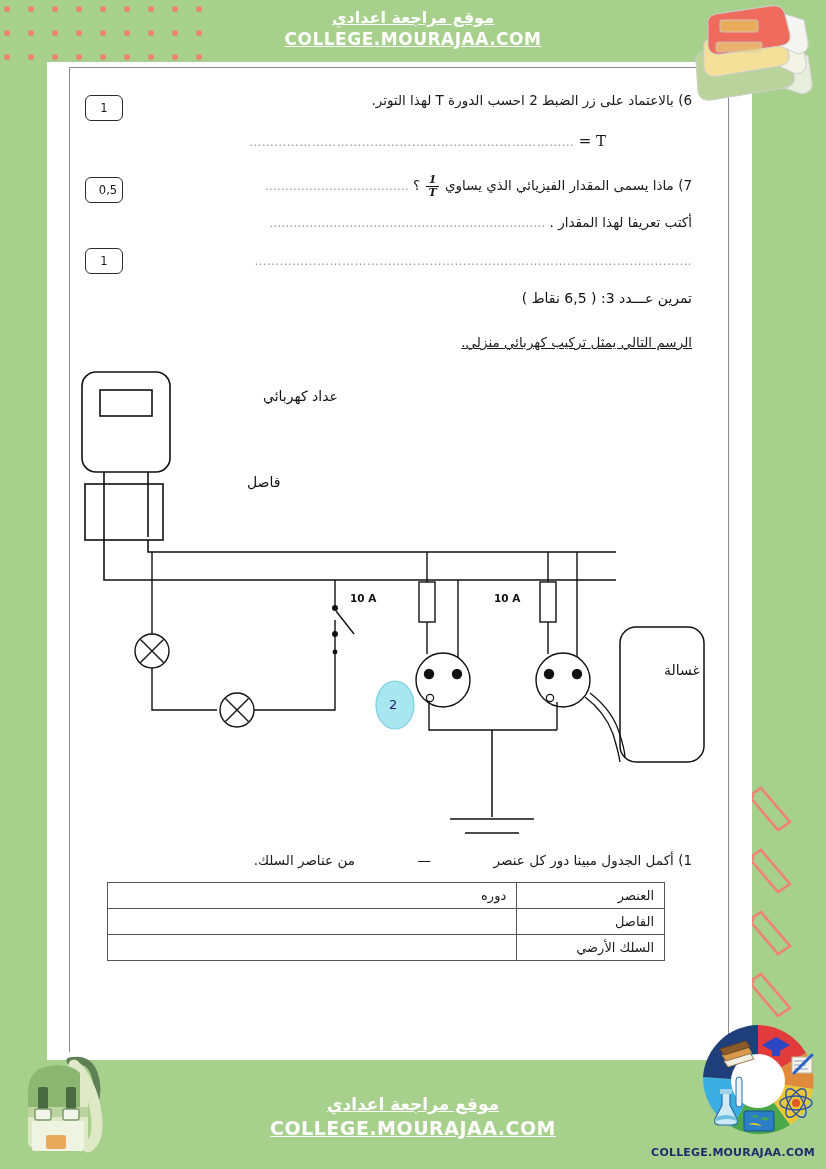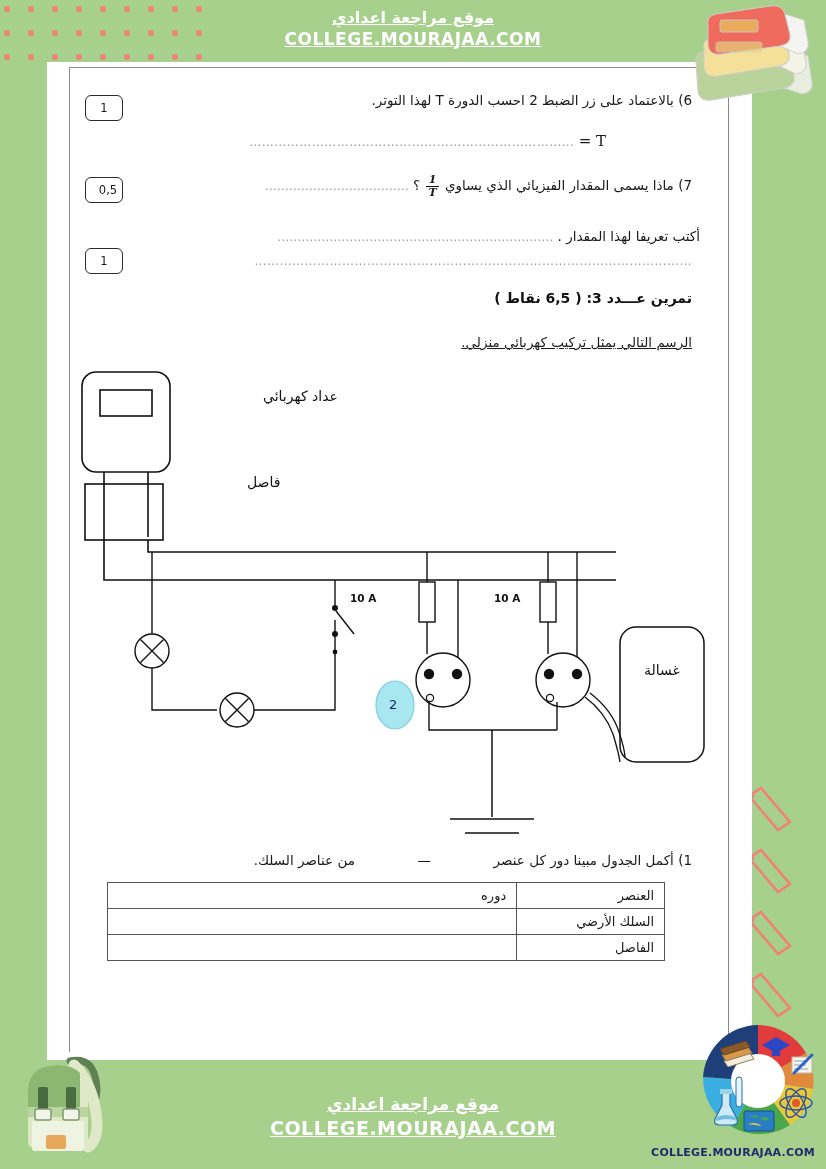--- a/index.html
+++ b/index.html
@@ -223,21 +223,21 @@
     line-height: 1.05;
     margin: 0 2px;
   }
   .frac .num { display: block; border-bottom: 1.2px solid #111; padding: 0 2px; font-weight: bold; }
   .frac .den { display: block; padding: 0 2px; font-weight: bold; }
 
   .ex-title {
     position: absolute;
     direction: rtl;
     font-size: 14px;
-    font-weight: bold;
+    font-weight: normal;
     color: #111;
     white-space: nowrap;
   }
 
   .circuit {
     position: absolute;
     left: 0; top: 300px;
     width: 705px; height: 520px;
   }
 
@@ -359,21 +359,21 @@
     <span>7)</span>
     <span>ماذا يسمى المقدار الفيزيائي الذي يساوي</span>
     <span class="frac">
       <span class="num">1</span>
       <span class="den">T</span>
     </span>
     <span>؟</span>
     <span class="dots-line">………………………………</span>
   </div>
 
-  <div class="q-row" style="right:52px; top:152px;margin-top:14px;">
+  <div class="q-row" style="right:60px; top:152px;">
     <span>أكتب تعريفا لهذا المقدار .</span>
     <span class="dots-line">……………………………………………………………</span>
   </div>
   <div class="mark-box" style="left:38px; top:186px;">1</div>
   <div class="q-row" style="right:60px; top:190px;">
     <span class="dots-line">……………………………………………………………………………………………</span>
   </div>
 
   <div class="ex-title" style="right:60px; top:228px;">تمرين عـــدد 3: (  6,5 نقاط )</div>
   <div class="q-row" style="right:60px; top:272px;text-decoration:underline;">الرسم التالي يمثل تركيب كهربائي منزلي.</div>
@@ -458,45 +458,45 @@
         <ellipse cx="348" cy="343" rx="19" ry="24" fill="#a8e6f0" stroke="#7fcfe0" stroke-width="1.2"></ellipse>
       </g>
     </svg>
 
     
     <div style="position:absolute; left:216px; top:26px; font-size:14px; direction:rtl; color:#111;">عداد كهربائي</div>
     <div style="position:absolute; left:200px; top:112px; font-size:14px; direction:rtl; color:#111;">فاصل</div>
     <div style="position:absolute; left:303px; top:230px; font-size:10.5px; font-weight:bold; color:#111;">10 A</div>
     <div style="position:absolute; left:447px; top:230px; font-size:10.5px; font-weight:bold; color:#111;">10 A</div>
     <div style="position:absolute; left:342px; top:335px; font-size:13px; color:#1a1a6a;">2</div>
-    <div style="position:absolute; left:578px; top:300px; width:74px; text-align:center; font-size:14px; direction:rtl; color:#111;">غسالة</div>
+    <div style="position:absolute; left:598px; top:300px; width:74px; text-align:center; font-size:14px; direction:rtl; color:#111;">غسالة</div>
   </div>
 
   <div class="q-row" style="right:60px; top:790px; width:560px;">
     <span>1)</span>
     <span>أكمل الجدول مبينا دور كل عنصر</span>
     <span style="display:inline-block; width:54px;"></span>
     <span>—</span>
     <span style="display:inline-block; width:54px;"></span>
     <span>من عناصر السلك.</span>
   </div>
 
   <div class="tbl-wrap">
     <table class="roles">
       <tbody>
         <tr>
           <td class="col-el">العنصر</td>
           <td class="col-role">دوره</td>
         </tr>
         <tr>
-          <td class="col-el">السلك الأرضي</td>
+          <td class="col-el">الفاصل</td>
           <td class="col-role"></td>
         </tr>
         <tr>
-          <td class="col-el">الفاصل</td>
+          <td class="col-el">السلك الأرضي</td>
           <td class="col-role"></td>
         </tr>
       </tbody>
     </table>
   </div>
 
 </div>
 
 <div class="footer-band"></div>
 <div class="footer-tab"></div>

